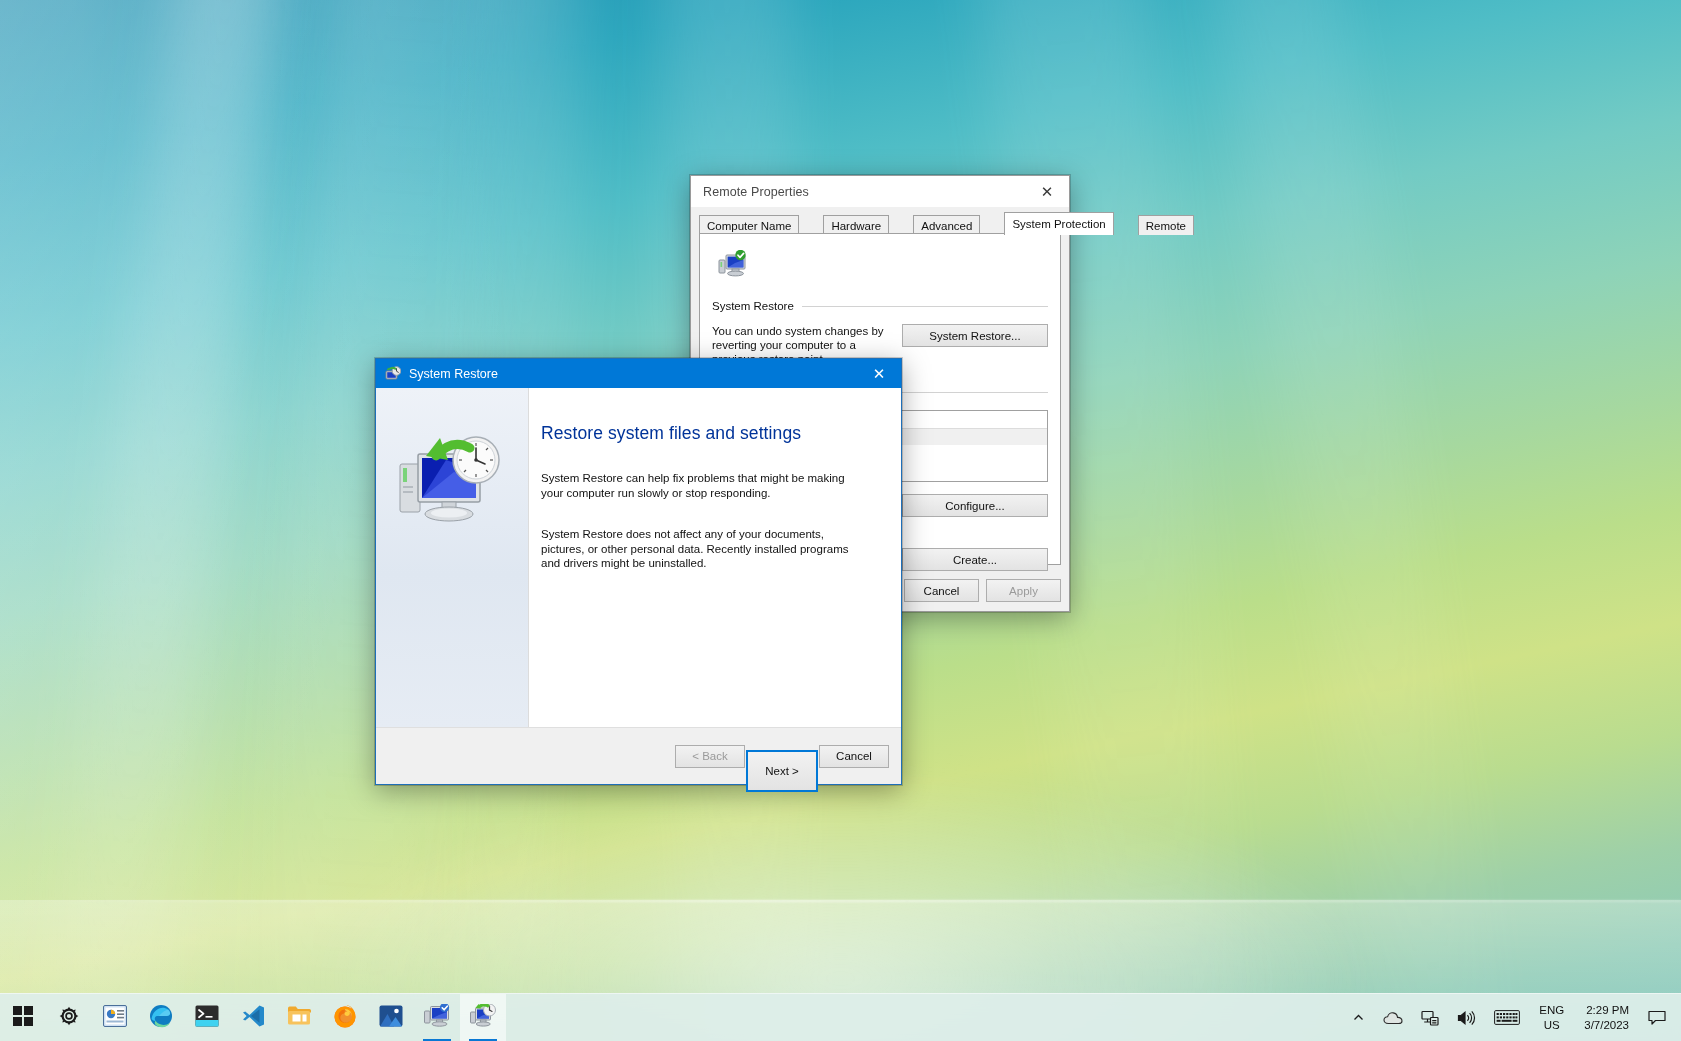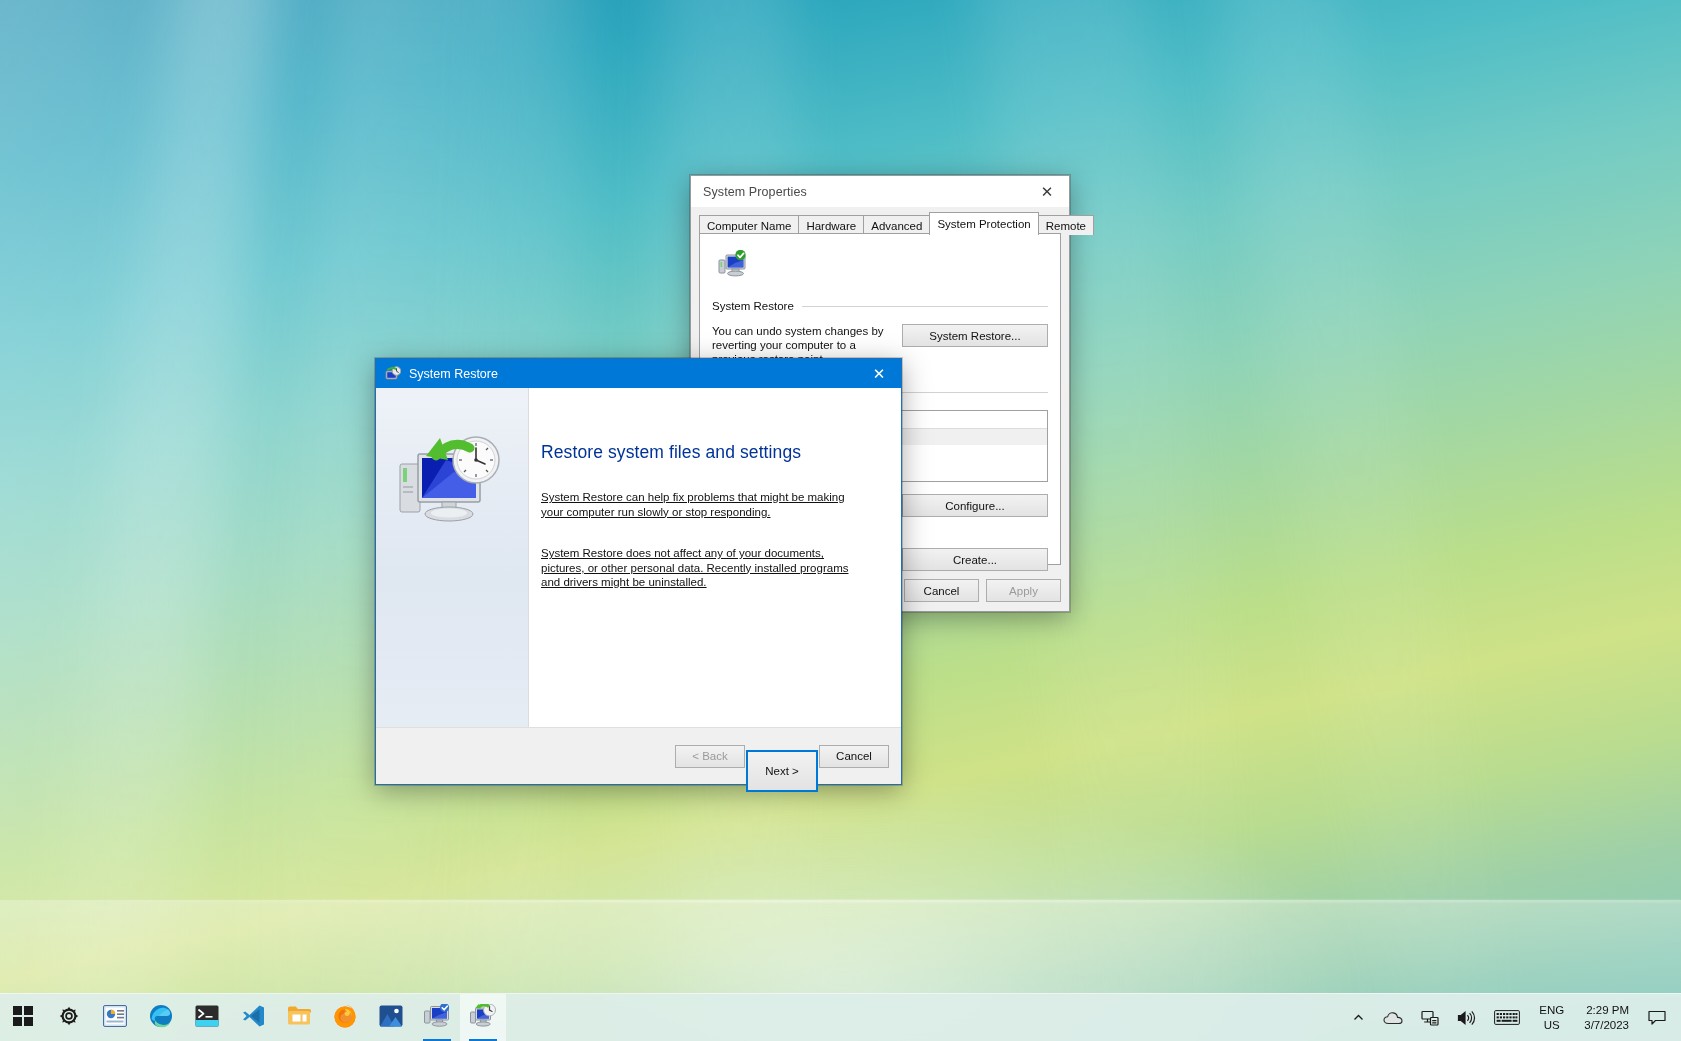--- a/index.html
+++ b/index.html
@@ -88,20 +88,21 @@
     width: 44px; height: 31px;
     display: flex; align-items: center; justify-content: center;
     color: #3a3a3a; font-size: 15px; line-height: 1;
   }
   #sysprops .tabstrip {
     position: relative;
     height: 22px;
     margin: 6px 0 0 8px;
     display: flex; align-items: flex-end;
     font-size: 11.5px;
+    gap: 25px;
   }
   #sysprops .tab {
     border: 1px solid #a0a0a0;
     border-bottom: none;
     background: #f0f0f0;
     padding: 3px 7px 3px 7px;
     height: 20px;
     line-height: 14px;
     color: #111;
     margin-right: -1px;
@@ -204,36 +205,35 @@
     display: flex;
   }
   #sysrestore .leftpane {
     width: 153px;
     background: linear-gradient(to bottom, #eef2f8, #dfe7f1 55%, #e6ecf4);
     border-right: 1px solid #dcdcdc;
     display: flex; align-items: flex-start; justify-content: center;
     padding-top: 46px;
   }
   #sysrestore .content {
-    flex: 1; padding: 54px 26px 0 12px;
+    flex: 1; padding: 35px 26px 0 12px;
   }
   #sysrestore h1 {
     margin: 0 0 0 0;
     font-size: 17.5px;
     font-weight: 400;
     color: #003399;
     letter-spacing: .1px;
   }
   #sysrestore p {
     font-size: 11.5px;
     line-height: 14.5px;
     color: #111;
     margin: 27px 0 0 0;
     max-width: 325px;
-    text-decoration: underline;
   }
   #sysrestore .footer {
     position: absolute; left: 0; right: 0; bottom: 0; height: 57px;
     background: #f0f0f0;
     border-top: 1px solid #dfdfdf;
     display: flex; align-items: center; justify-content: flex-end;
     gap: 1px; padding-right: 12px;
   }
   #sysrestore .footer .b {
     border: 1px solid #adadad;
@@ -296,21 +296,21 @@
   <div class="ray r4"></div>
   <div class="ray r5"></div>
   <div class="ray r6"></div>
   <div class="floor"></div>
   <div class="floorline"></div>
   <div class="glow"></div>
 </div>
 
 <div class="win" id="sysprops">
   <div class="titlebar">
-    <span class="title">System Properties</span>
+    <span class="title">Remote Properties</span>
     <span class="closebtn">✕</span>
   </div>
 
   <div class="tabstrip">
     <div class="tab">Computer Name</div>
     <div class="tab">Hardware</div>
     <div class="tab">Advanced</div>
     <div class="tab active">System Protection</div>
     <div class="tab">Remote</div>
   </div>

